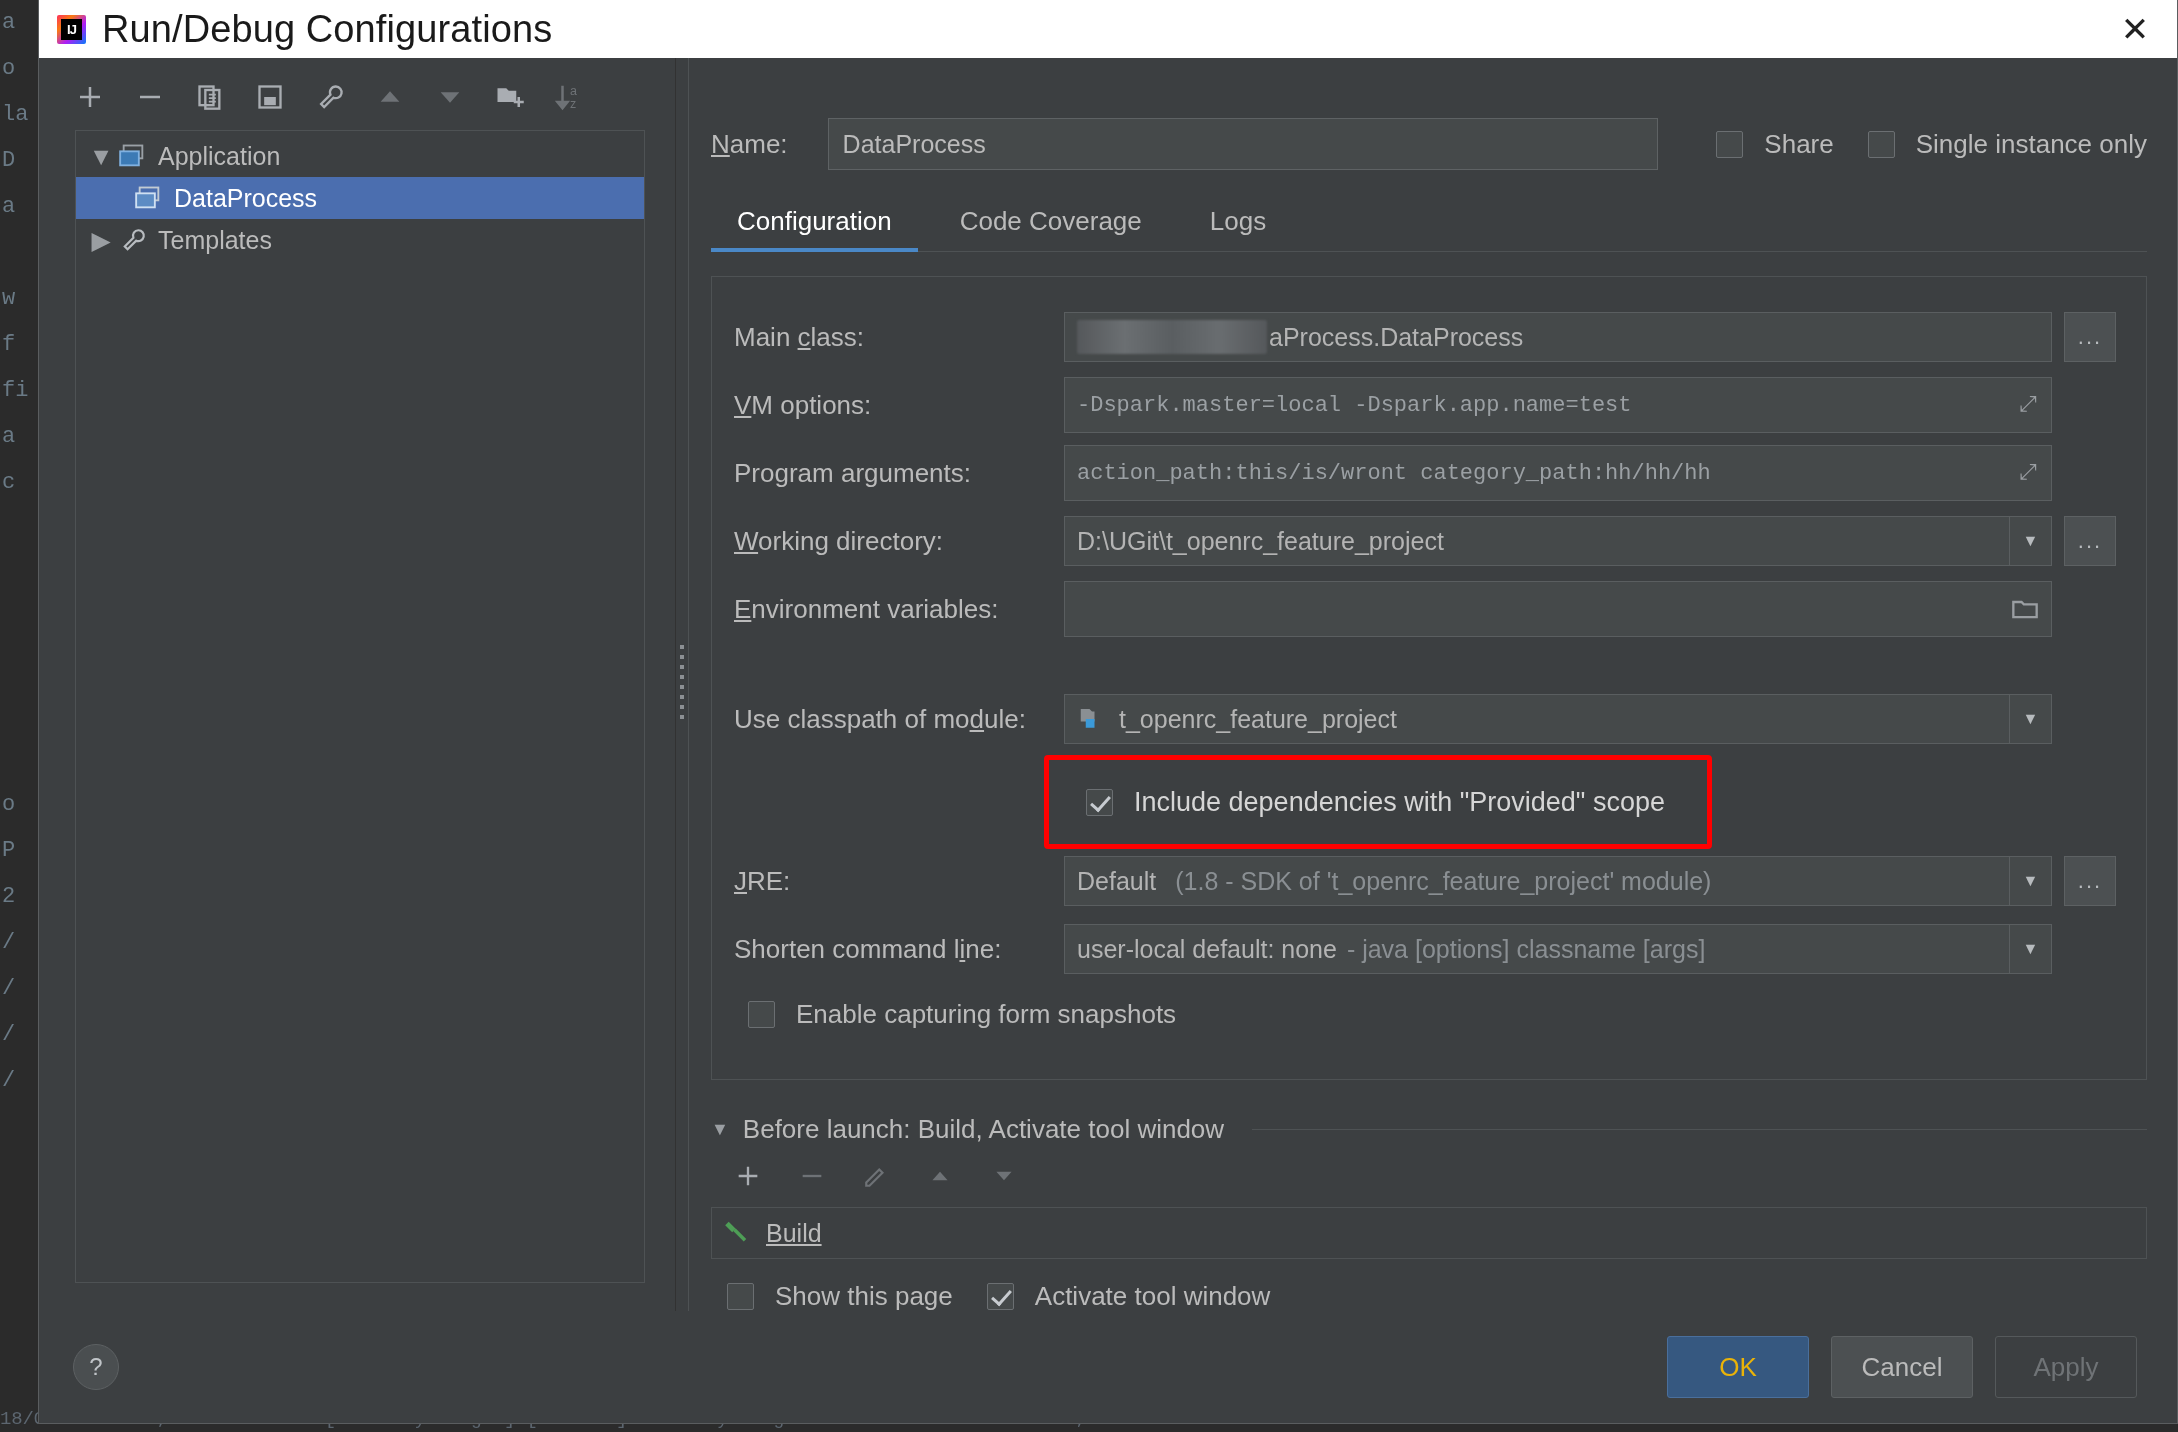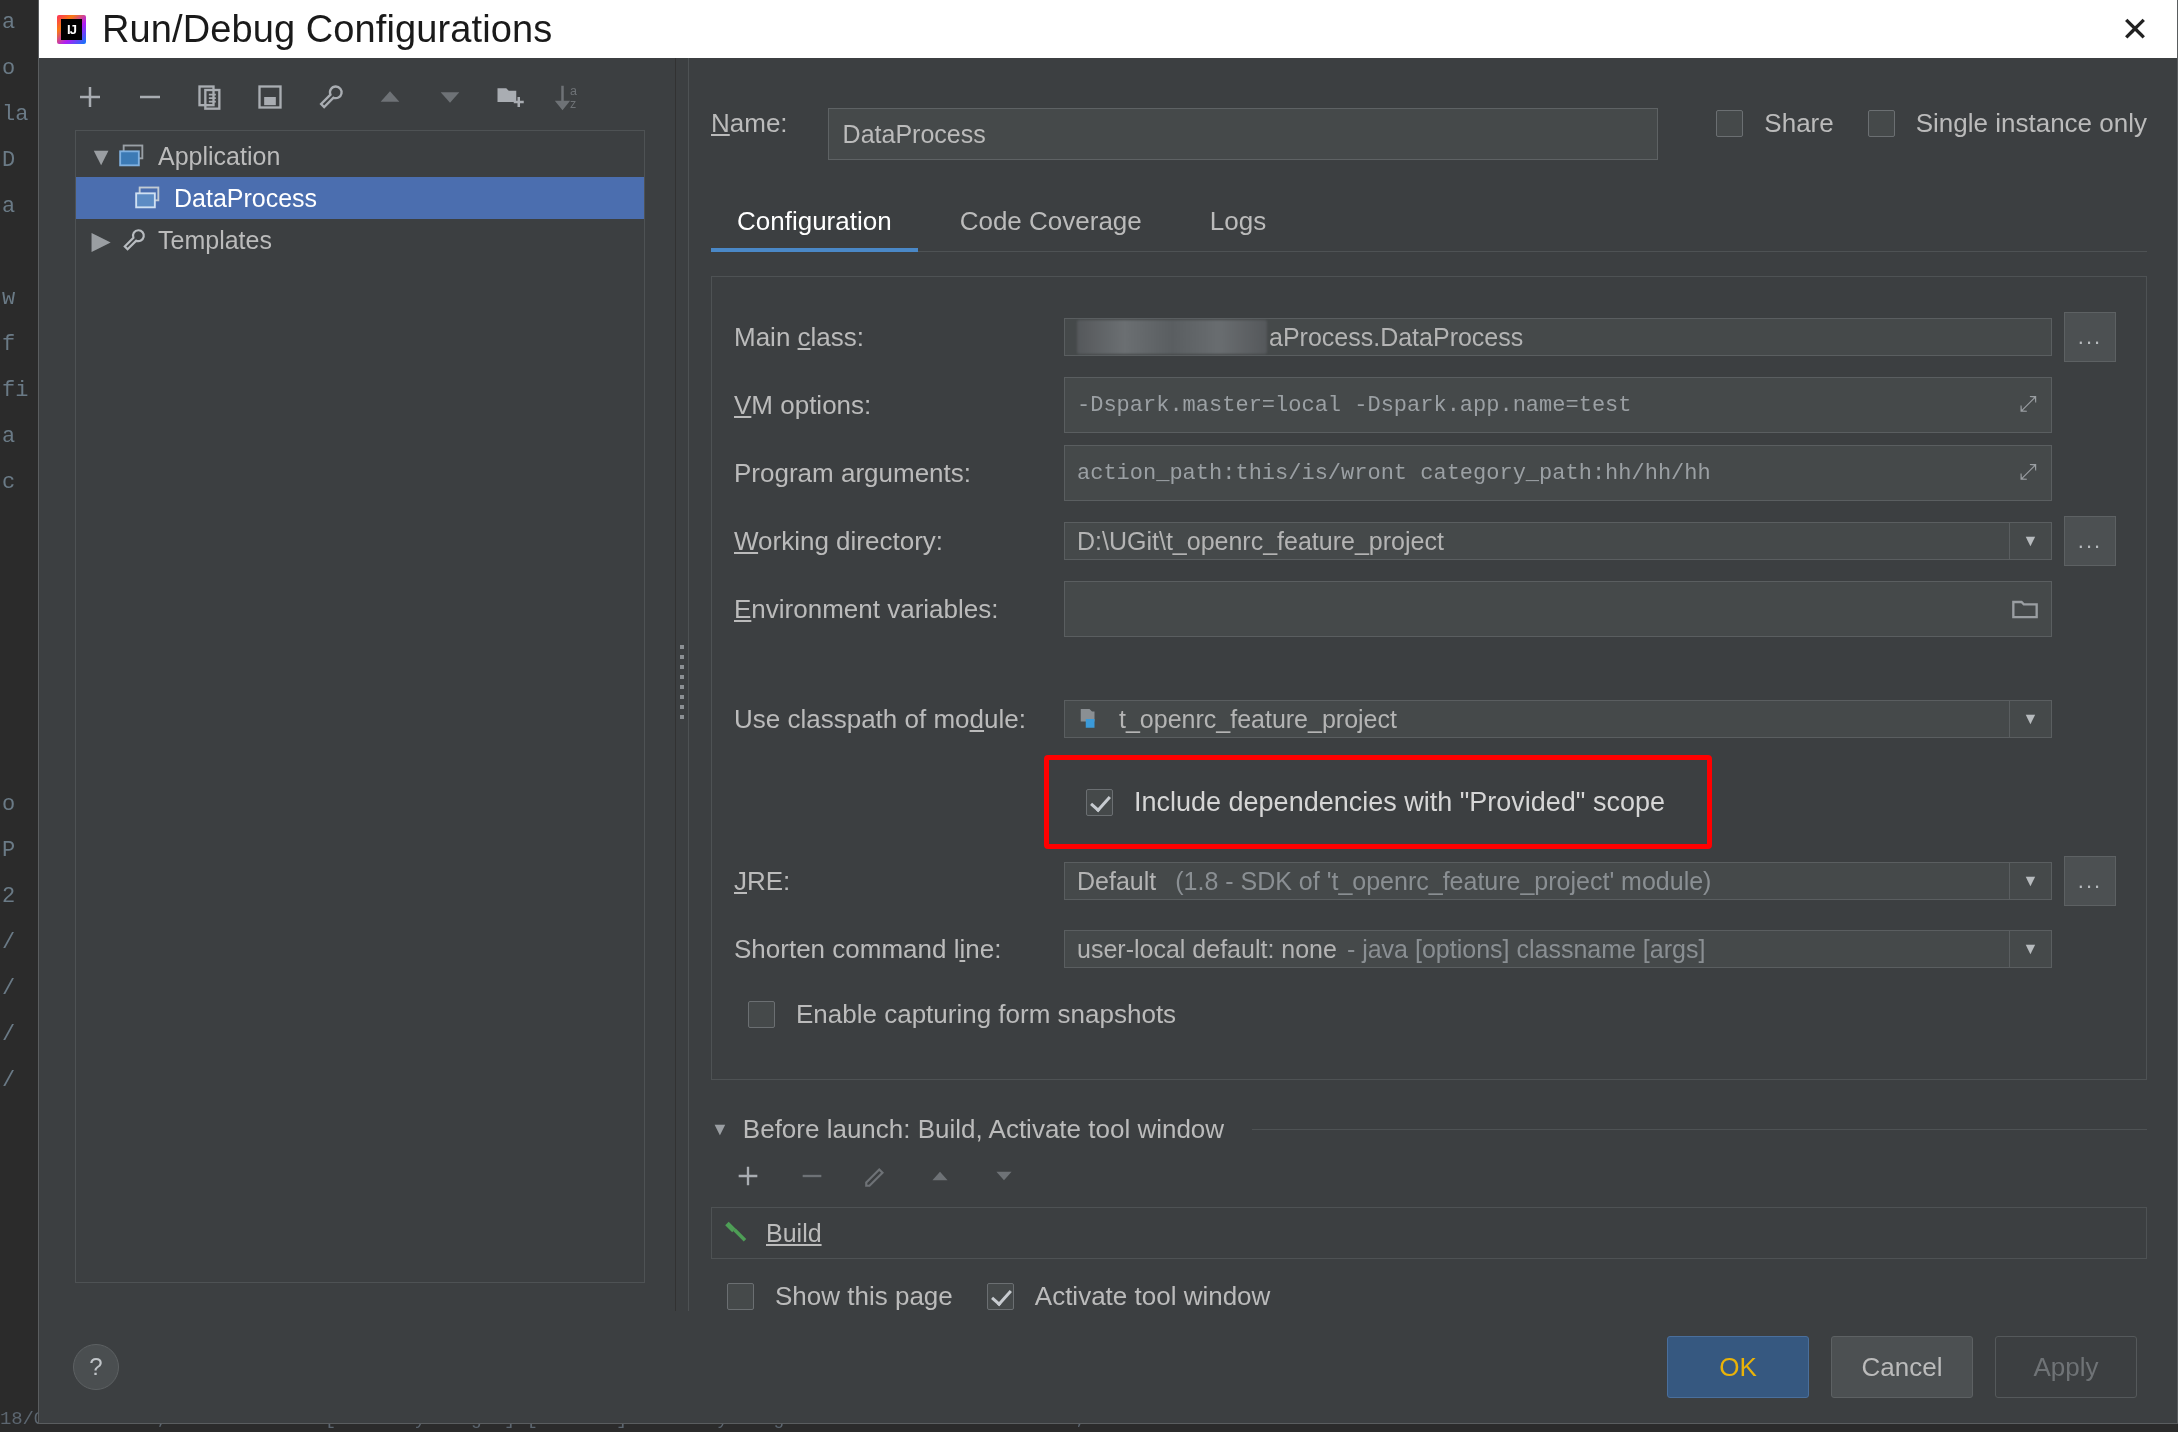--- a/index.html
+++ b/index.html
@@ -145,21 +145,21 @@
 
   
   #right-pane {
     flex: 1 1 auto; min-width: 0;
     display: flex; flex-direction: column;
     padding: 0 30px 0 22px;
     position: relative;
   }
 
   #name-row {
-    display: flex; align-items: flex-start;
+    display: flex; align-items: center;
     height: 72px; margin-top: 50px;
     flex: 0 0 72px;
   }
   .field-label { color: #bbbbbb; font-size: 26px; white-space: nowrap; }
   .field-label u { text-decoration: underline; }
 
   #name-input {
     flex: 1 1 auto; height: 52px;
     margin: 0 24px 0 40px;
     background: #45494a; border: 1px solid #5e6264;
@@ -208,21 +208,21 @@
     padding: 26px 30px 34px 22px;
     flex: 0 0 auto;
   }
   .row {
     display: flex; align-items: center;
     min-height: 68px;
   }
   .row > .field-label { width: 330px; flex: 0 0 330px; }
   .ctl {
     flex: 1 1 auto; min-width: 0;
-    height: 38px;
+    height: 50px;
     background: #45494a; border: 1px solid #5a5e60;
     color: #b4b4b4; font-size: 25px;
     display: flex; align-items: center;
     padding: 0 12px;
     position: relative;
   }
   .ctl.tall { height: 56px; }
   .ctl.mono {
     font-family: "Liberation Mono", monospace;
     font-size: 22px; color: #9ba0a4;

